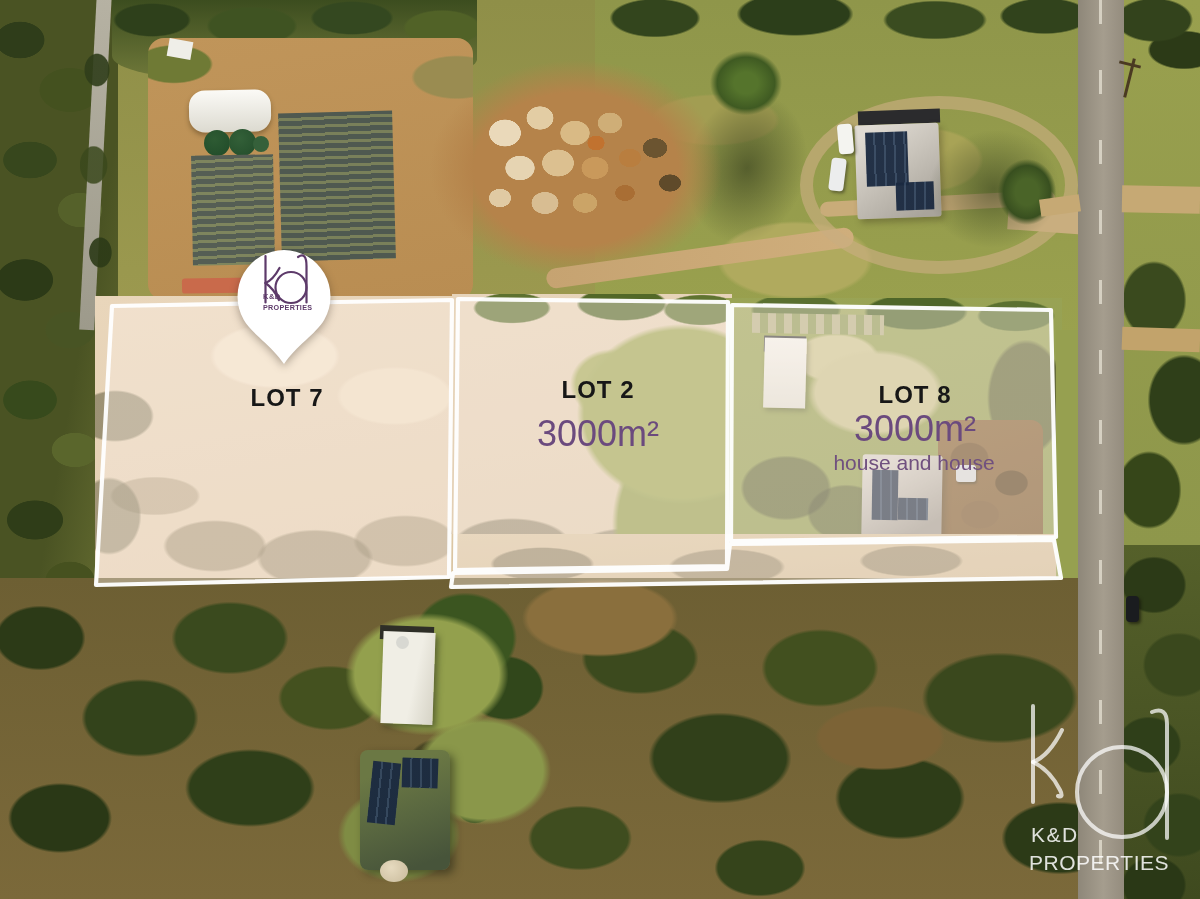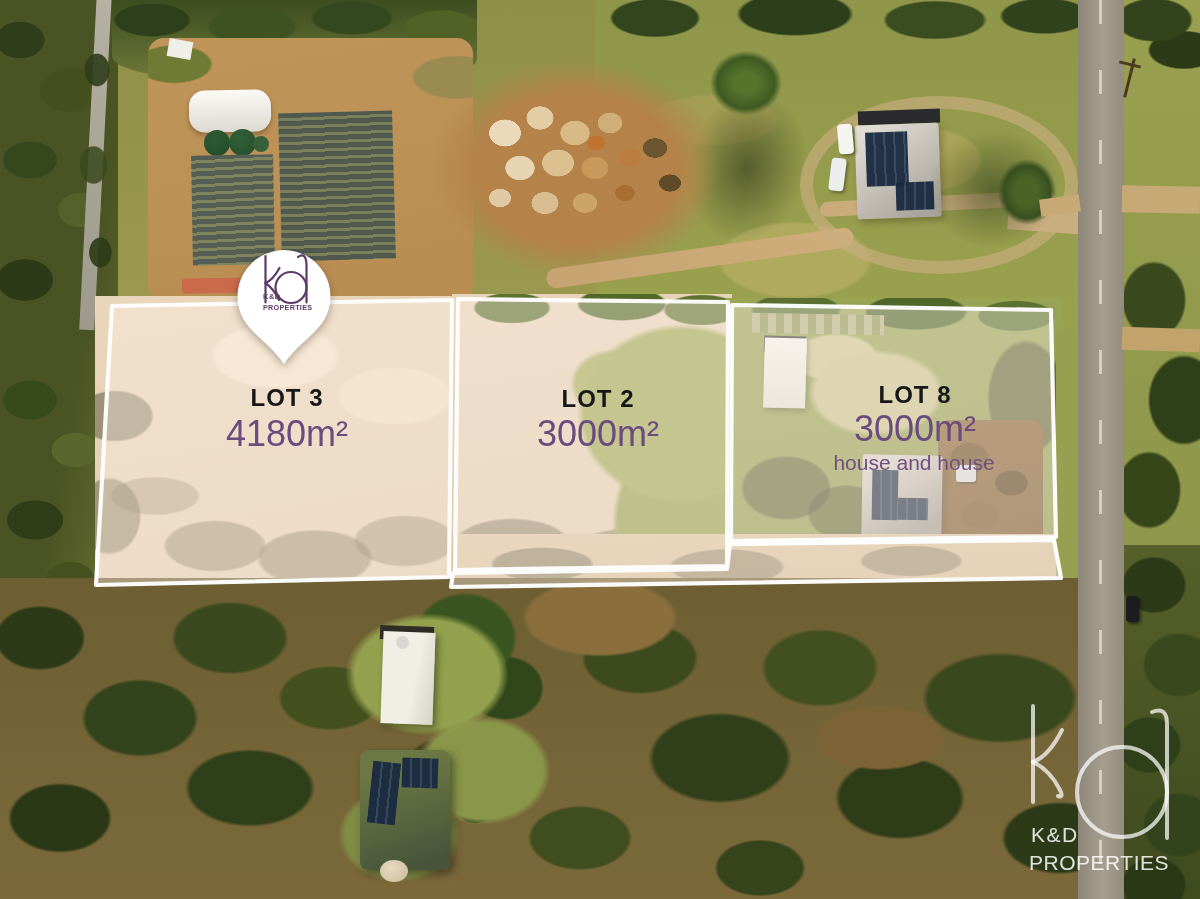--- a/index.html
+++ b/index.html
@@ -345,23 +345,22 @@
     </g>
     <g fill="none" stroke="rgba(255,255,255,0.72)" stroke-width="4" stroke-linecap="round">
       <path d="M1033,706 L1033,802"></path>
       <path d="M1033,762 Q1049,756 1062,730"></path>
       <path d="M1033,762 Q1050,770 1060,790 Q1064,798 1058,796"></path>
       <circle cx="1122" cy="792" r="45"></circle>
       <path d="M1152,712 Q1167,706 1167,724 L1167,838"></path>
     </g>
   </svg>
 
-  <div class="lot-label" style="left:287px;top:386px">LOT 3</div>
-  <div class="lot-area" style="left:287px;top:416px">4180m²</div>
-  <div class="lot-label" style="left:598px;top:387px">LOT 2</div>
+  <div class="lot-label" style="left:287px;top:386px">LOT 7</div>
+  <div class="lot-label" style="left:598px;top:378px">LOT 2</div>
   <div class="lot-area" style="left:598px;top:416px">3000m²</div>
   <div class="lot-label" style="left:915px;top:383px">LOT 8</div>
   <div class="lot-area" style="left:915px;top:411px">3000m²</div>
   <div class="lot-note" style="left:914px;top:452px">house and house</div>
 
   <div class="pin-text" id="pinName">K&amp;D</div>
   <div class="pin-text" id="pinSub">PROPERTIES</div>
 
   <div class="wm-text" id="wmName">K&amp;D</div>
   <div class="wm-text" id="wmSub">PROPERTIES</div>

